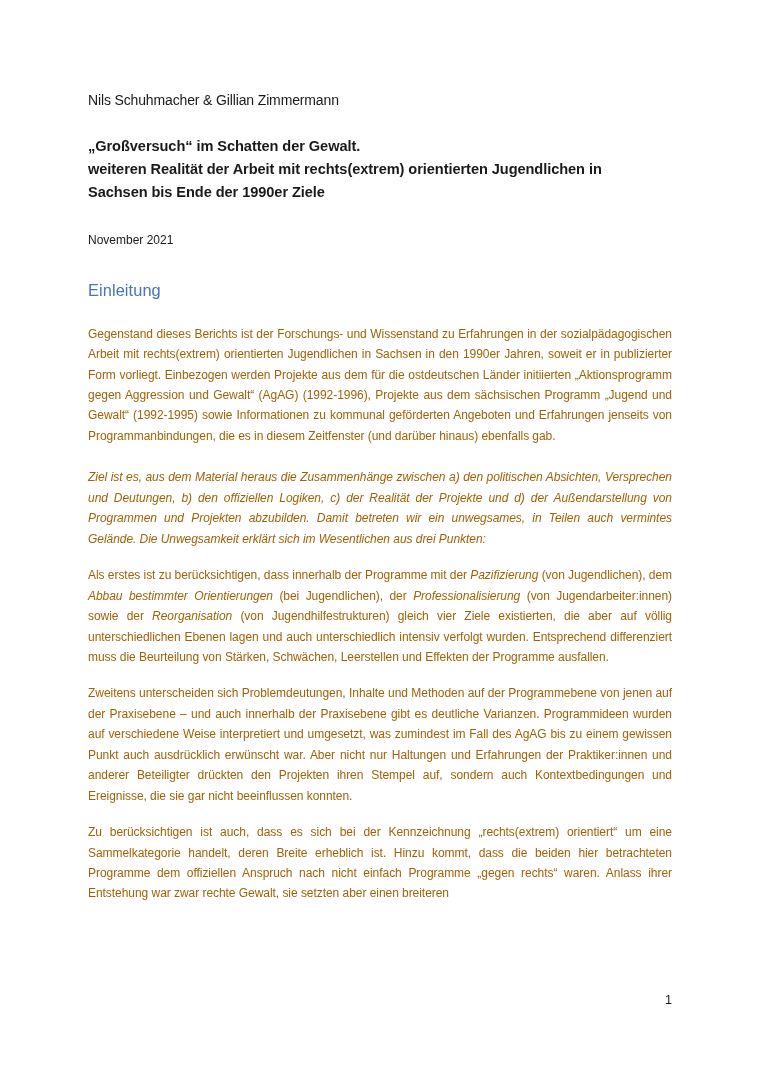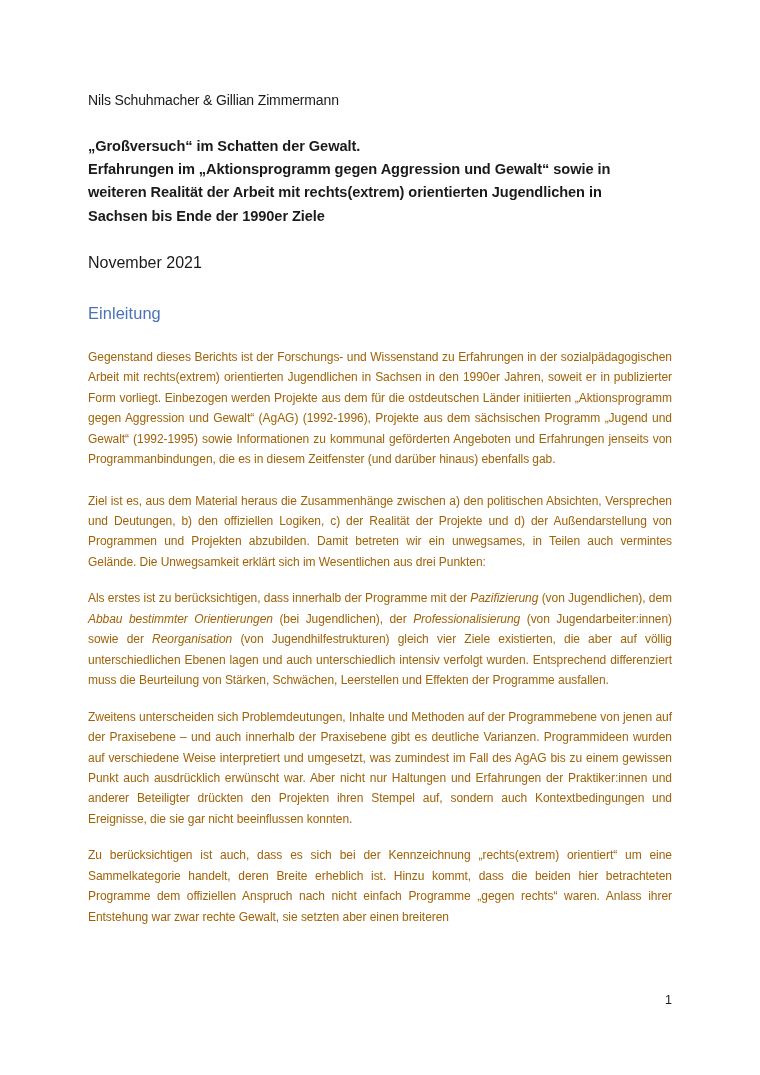--- a/index.html
+++ b/index.html
@@ -38,21 +38,21 @@
   .doc-title {
     margin-top: 26px;
     font-size: 14.6px;
     line-height: 23.2px;
     color: #1a1a1a;
     letter-spacing: -0.005em;
   }
   .doc-title .tline { display: block; font-weight: bold; }
   .doc-date {
     margin-top: 26px;
-    font-size: 16px;
+    font-size: 12px;
     line-height: 18px;
     color: #1a1a1a;
   }
   .section-heading {
     margin-top: 30px;
     font-size: 16.4px;
     line-height: 22px;
     color: #4a72b8;
     font-weight: normal;
     letter-spacing: 0.005em;
@@ -61,21 +61,21 @@
     font-size: 12px;
     line-height: 20.45px;
     text-align: justify;
     text-justify: inter-word;
     color: #a16207;
     letter-spacing: -0.004em;
     -moz-hyphens: none;
     hyphens: none;
   }
   .para-gap-lg { margin-top: 23px; }
-  .para-gap-md { margin-top: 21px; }
+  .para-gap-md { margin-top: 21px; font-style: italic; }
   .para-gap-none { margin-top: 16px; }
   .body-block p {
     margin: 0;
     text-align: justify;
   }
   .body-block p.last-line-natural {
     text-align-last: left;
   }
   em {
     font-style: italic;
@@ -94,21 +94,20 @@
 </head>
 <body>
 
 <div class="page">
   <div class="content">
 
     <div class="authors">Nils Schuhmacher &amp; Gillian Zimmermann</div>
 
     <div class="doc-title">
       <span class="tline">„Großversuch“ im Schatten der Gewalt.</span>
-      <span class="tline">Erfahrungen im „Aktionsprogramm gegen Aggression und Gewalt“ sowie in</span>
       <span class="tline">weiteren Realität der Arbeit mit rechts(extrem) orientierten Jugendlichen in</span>
       <span class="tline">Sachsen bis Ende der 1990er Ziele</span>
     </div>
 
     <div class="doc-date">November 2021</div>
 
     <h1 class="section-heading" style="color: rgb(74, 114, 184);">Einleitung</h1>
 
     <div class="body-block para-gap-lg">
       <p class="last-line-natural">Gegenstand dieses Berichts ist der Forschungs- und Wissenstand zu Erfahrungen in der sozialpädagogischen Arbeit mit rechts(extrem) orientierten Jugendlichen in Sachsen in den 1990er Jahren, soweit er in publizierter Form vorliegt. Einbezogen werden Projekte aus dem für die ostdeutschen Länder initiierten „Aktionsprogramm gegen Aggression und Gewalt“ (AgAG) (1992-1996), Projekte aus dem sächsischen Programm „Jugend und Gewalt“ (1992-1995) sowie Informationen zu kommunal geförderten Angeboten und Erfahrungen jenseits von Programmanbindungen, die es in diesem Zeitfenster (und darüber hinaus) ebenfalls gab.</p>

